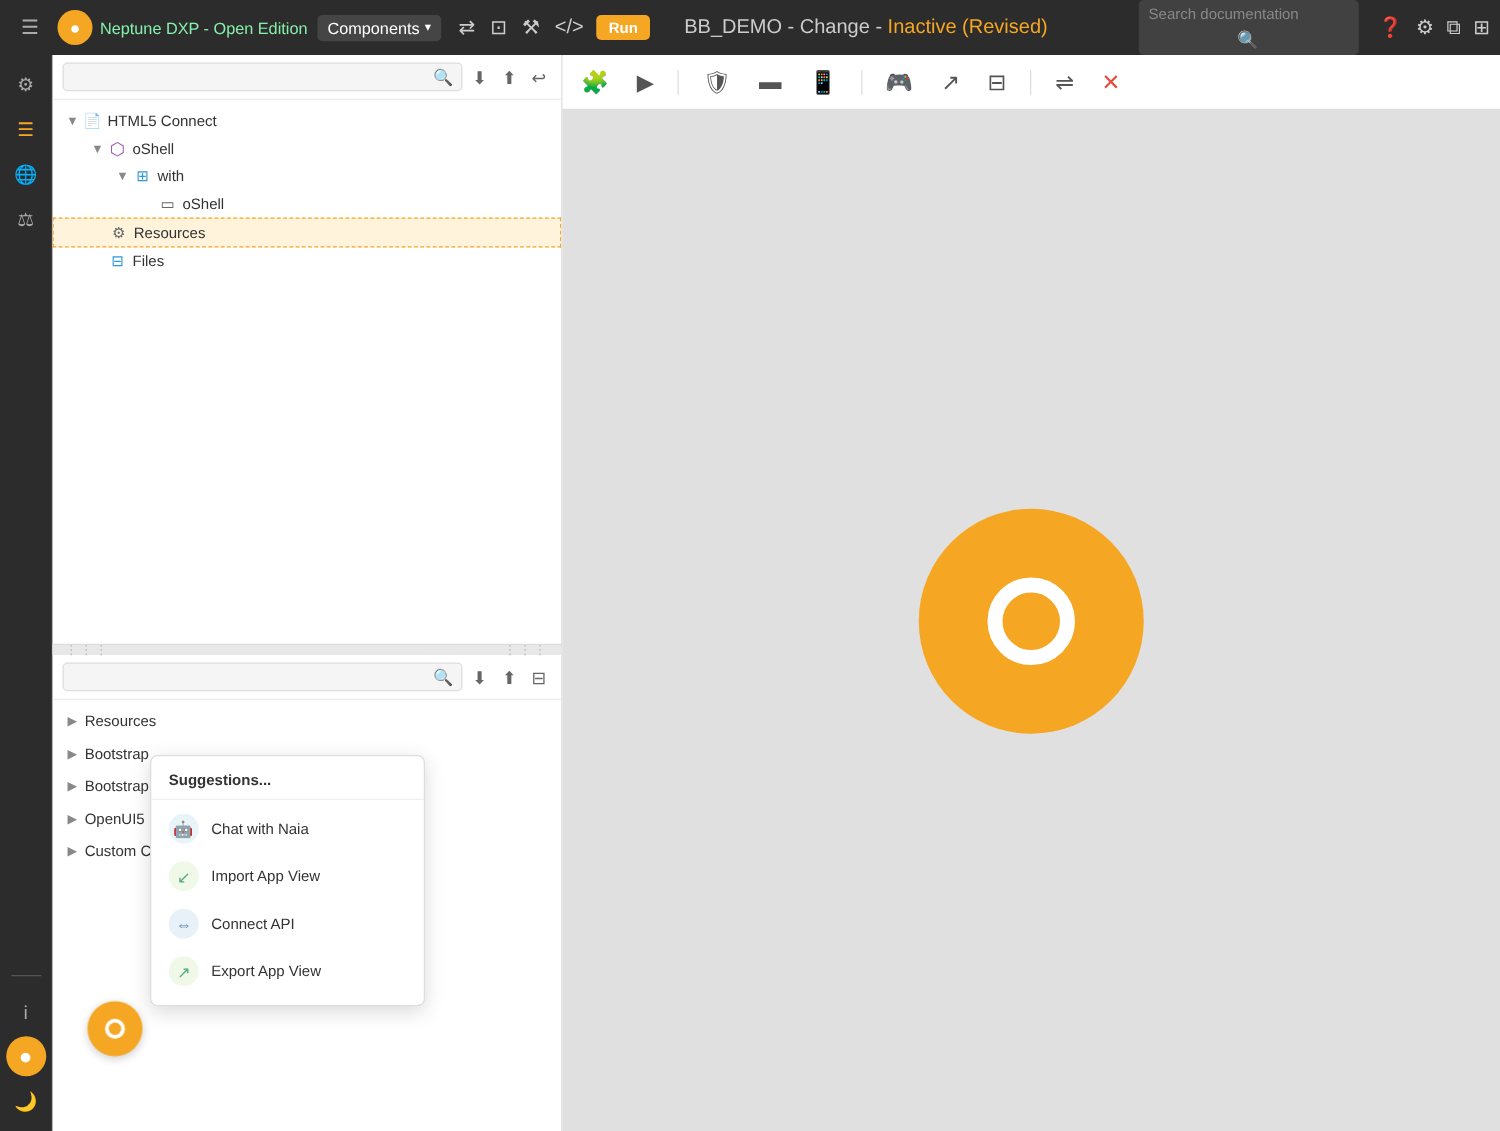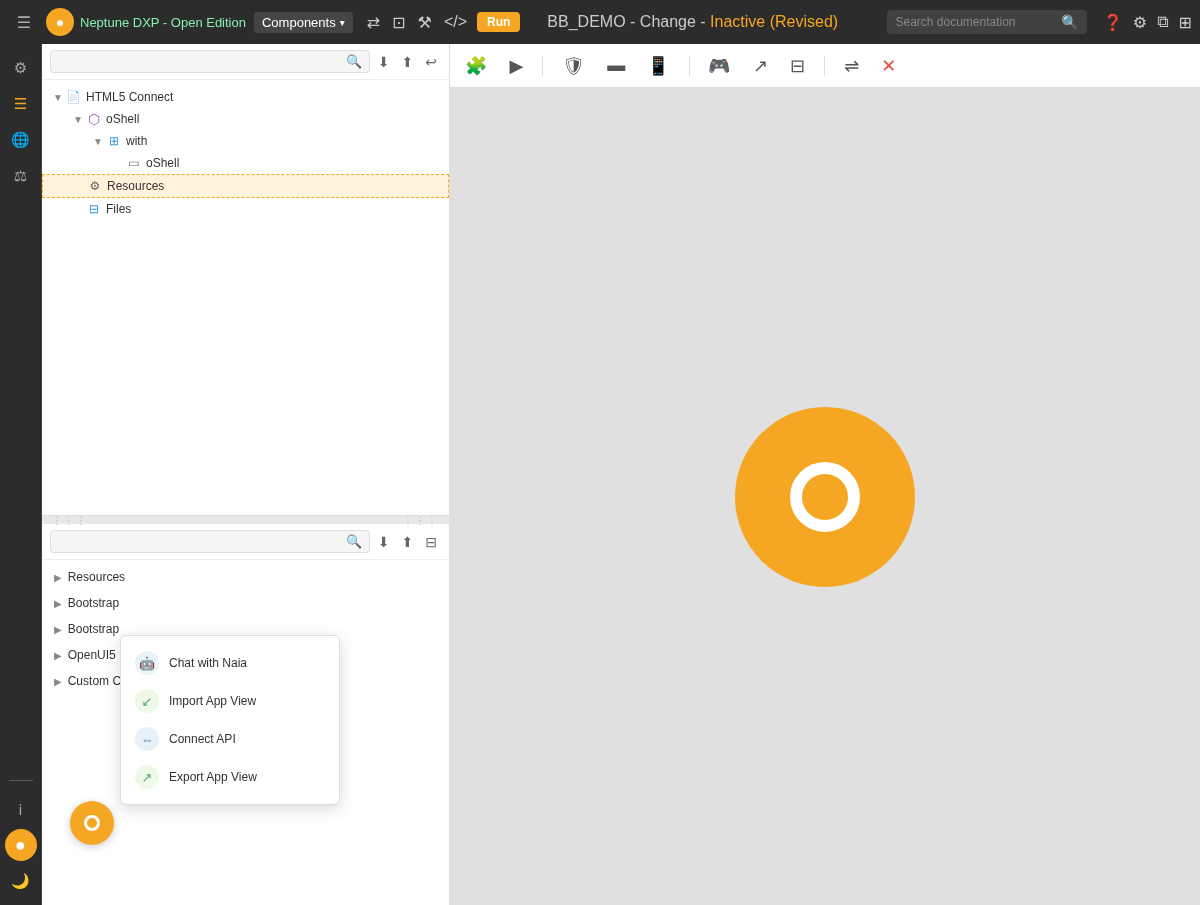--- a/index.html
+++ b/index.html
@@ -42,21 +42,21 @@
       border-radius: 4px; font-size: 12px; font-weight: 600; cursor: pointer;
       margin-left: 4px;
     }
     .topbar-status {
       font-size: 16px; color: #ccc; margin-left: 21px;
     }
     .topbar-status span.inactive { color: #f5a623; }
     .topbar-search {
       display: flex; align-items: center;
       background: rgba(255,255,255,0.1); border-radius: 4px;
-      padding: 4px 8px; margin-left: auto; gap: 6px;
+      padding: 4px 8px; margin-left: auto; gap: 6px; flex-direction: column;
     }
     .topbar-search input {
       background: transparent; border: none; outline: none;
       color: #ccc; font-size: 12px; width: 160px;
     }
     .topbar-search input::placeholder { color: #888; }
     .topbar-right-icons {
       display: flex; align-items: center; gap: 10px; margin-left: 10px;
     }
     .topbar-right-icon { color: #ccc; cursor: pointer; font-size: 16px; }
@@ -452,20 +452,21 @@
     </div>
   </div>
 
 </div>
 
 <div class="float-bot" style="position: fixed; bottom: 60px; left: 70px;">
   <div class="float-bot-inner"></div>
 </div>
 
 <div class="suggestions-popup" style="position: fixed; bottom: 100px; left: 120px;">
+  <div class="suggestions-title">Suggestions...</div>
   <div class="suggestion-item">
     <div class="suggestion-icon naia">🤖</div>
     <span>Chat with Naia</span>
   </div>
   <div class="suggestion-item">
     <div class="suggestion-icon import">↙</div>
     <span>Import App View</span>
   </div>
   <div class="suggestion-item">
     <div class="suggestion-icon connect">⇔</div>

